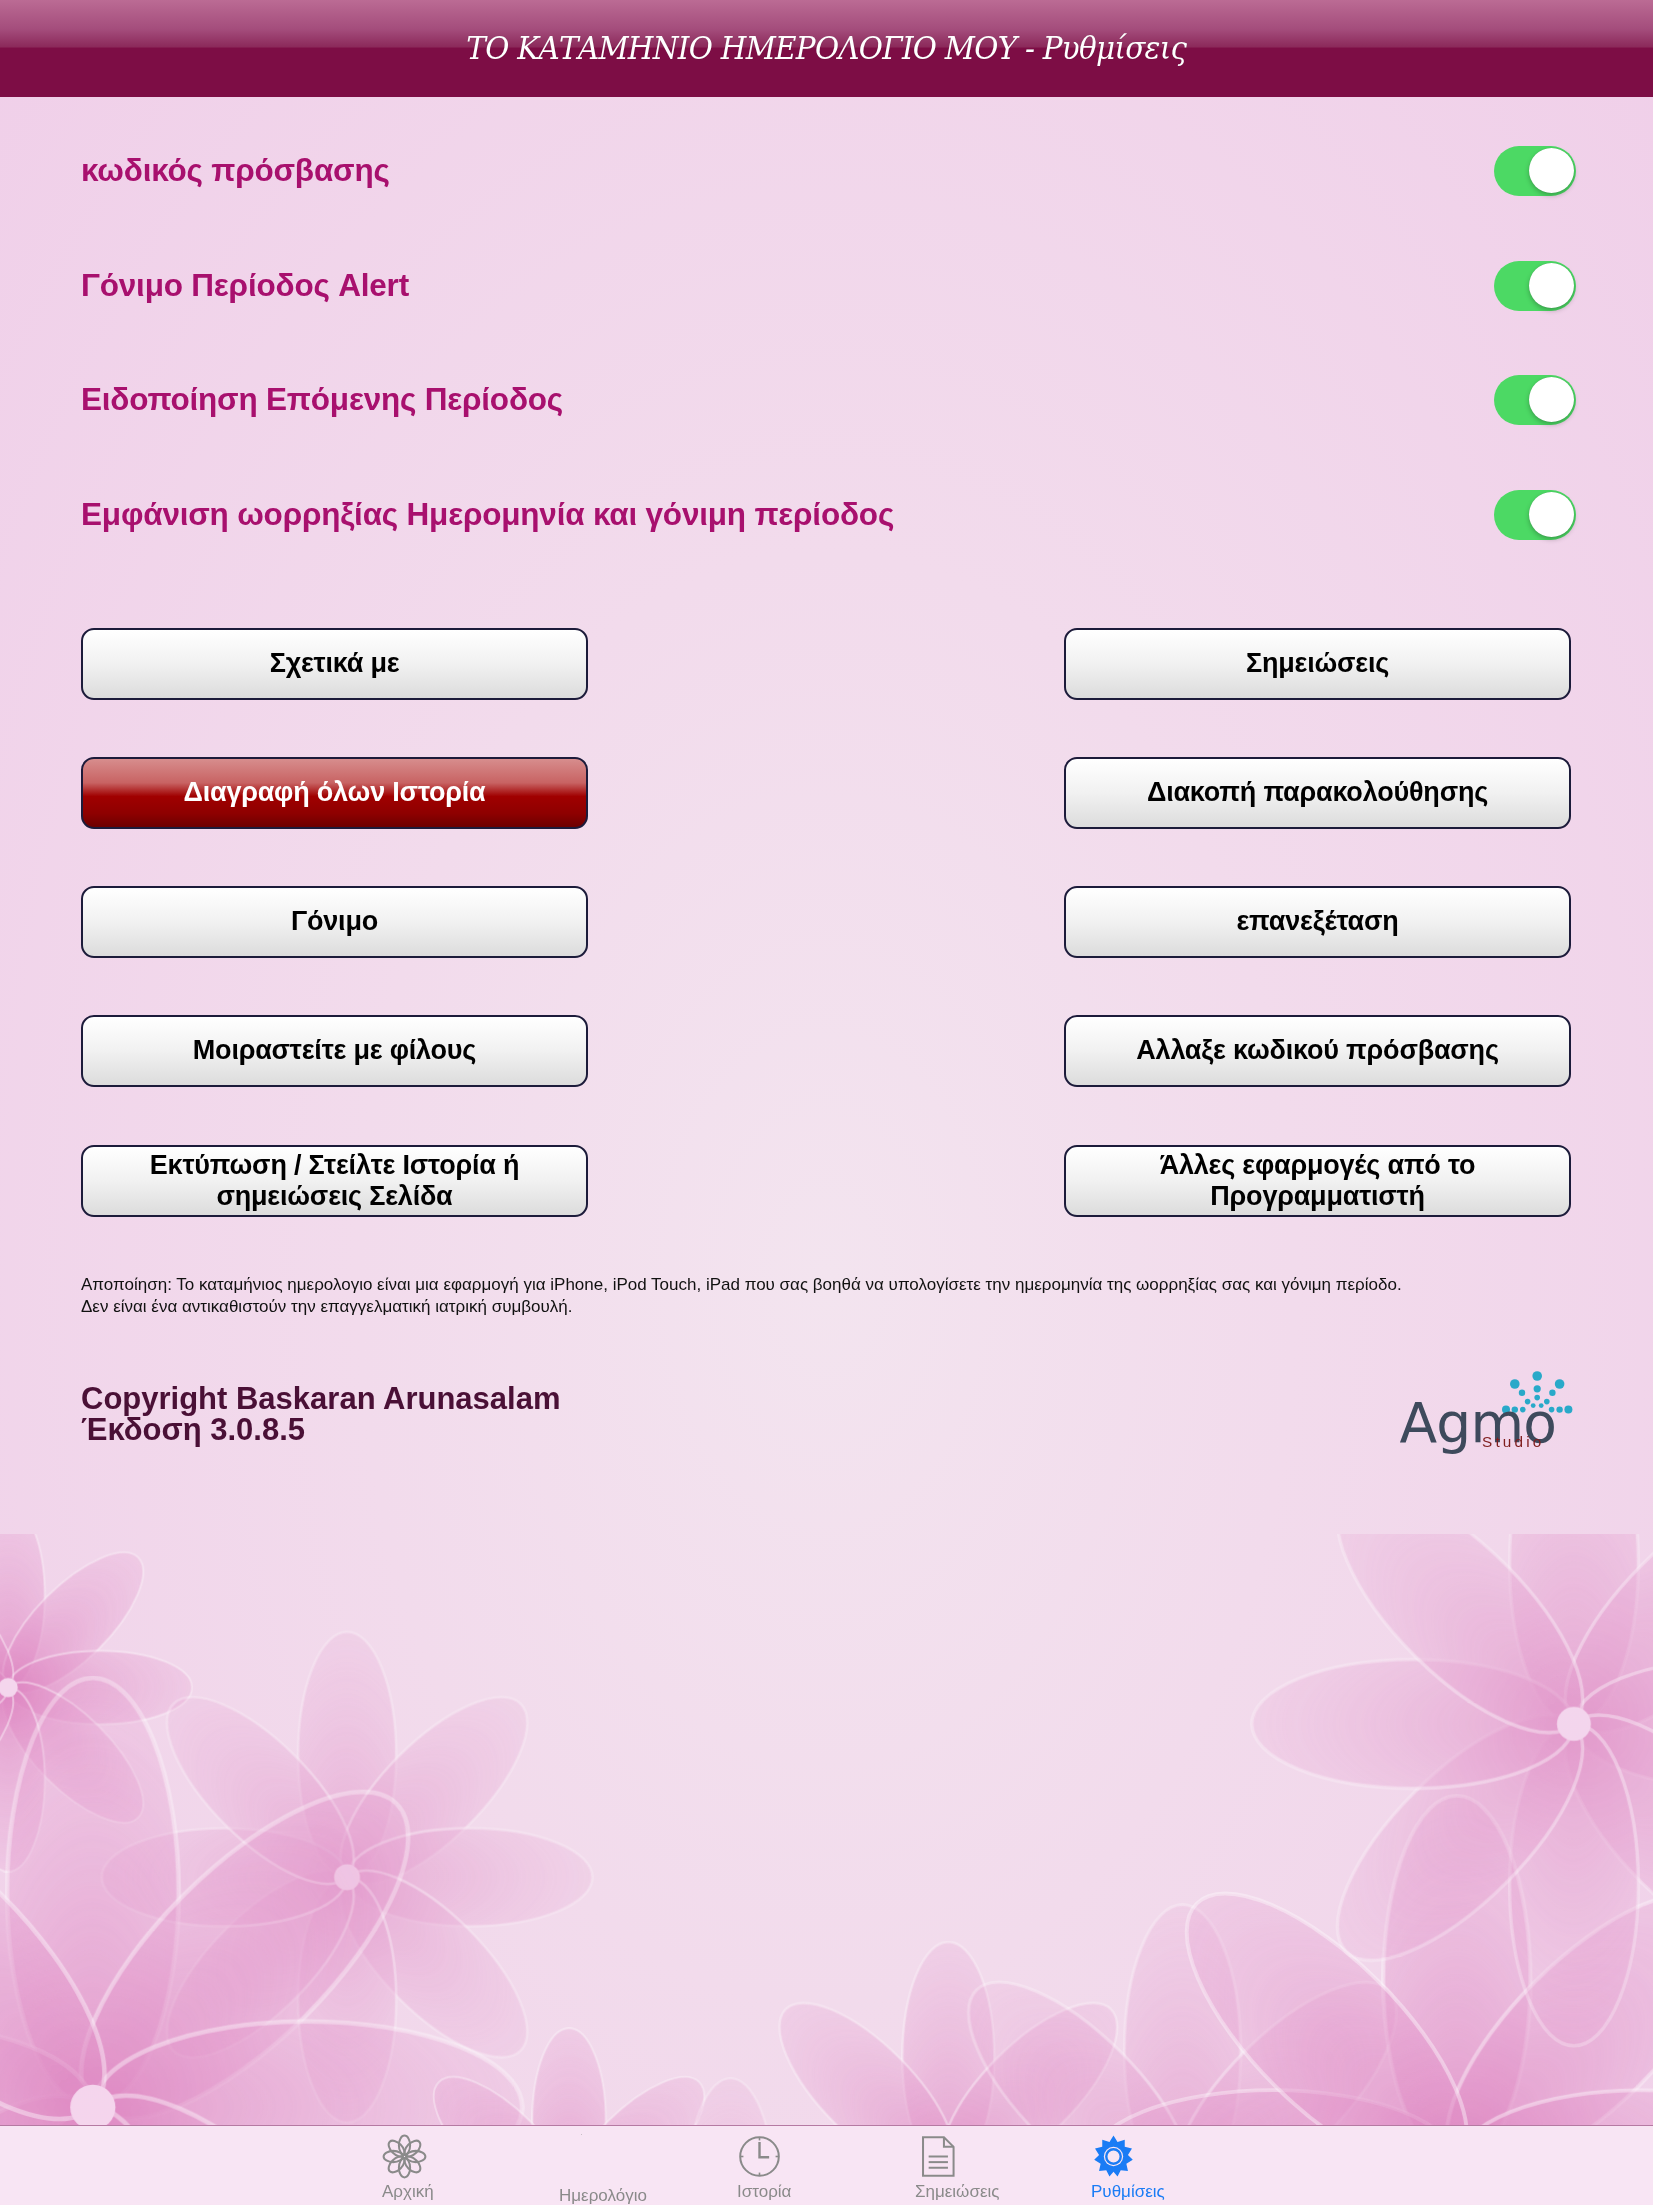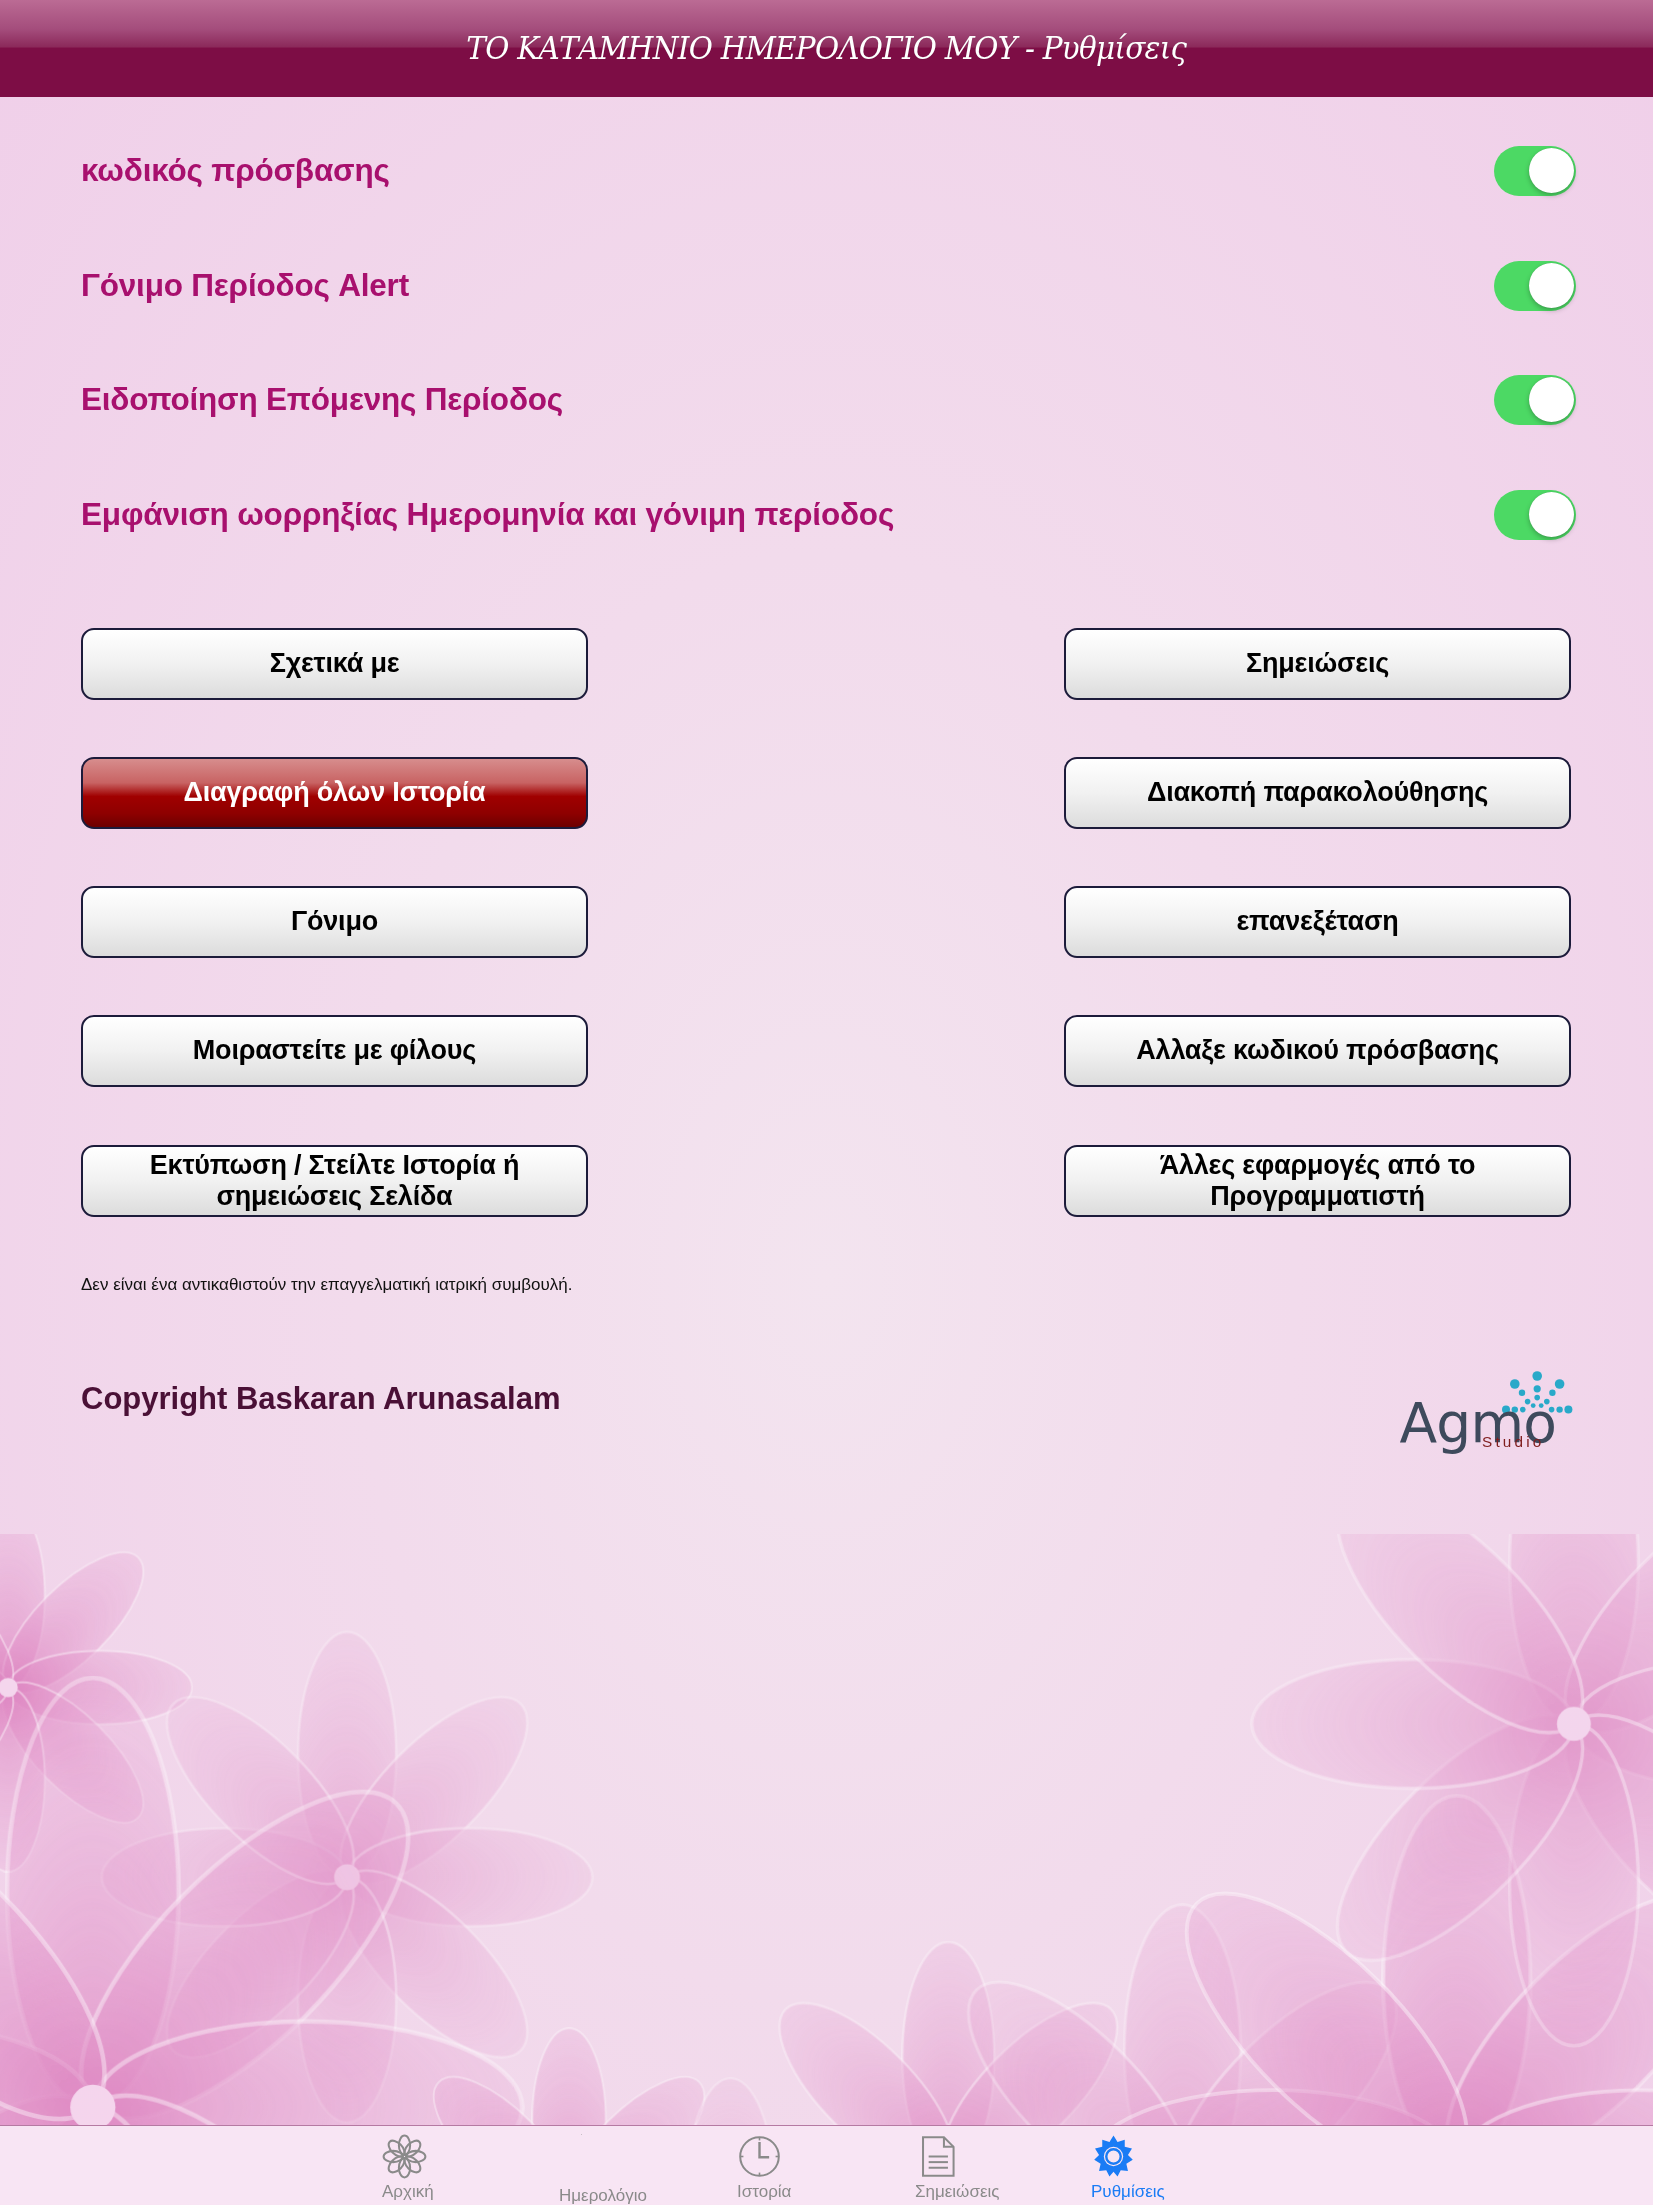--- a/index.html
+++ b/index.html
@@ -169,25 +169,27 @@
 <div class="btn left" style="top:886px;">Γόνιμο</div>
 <div class="btn right" style="top:886px;">επανεξέταση</div>
 
 <div class="btn left" style="top:1015px;">Μοιραστείτε με φίλους</div>
 <div class="btn right" style="top:1015px;">Αλλαξε κωδικού πρόσβασης</div>
 
 <div class="btn left" style="top:1145px; padding: 0 32px;">Εκτύπωση / Στείλτε Ιστορία ή σημειώσεις Σελίδα</div>
 <div class="btn right" style="top:1145px; padding: 0 48px;">Άλλες εφαρμογές από το Προγραμματιστή</div>
 
 <div class="disclaimer">
+  <div>Αποποίηση: Το καταμήνιος ημερολογιο είναι μια εφαρμογή για iPhone, iPod Touch, iPad που σας βοηθά να υπολογίσετε την ημερομηνία της ωορρηξίας σας και γόνιμη περίοδο.</div>
   <div>Δεν είναι ένα αντικαθιστούν την επαγγελματική ιατρική συμβουλή.</div>
 </div>
 
 <div class="copyright">
   <div>Copyright Baskaran Arunasalam</div>
+  <div>Έκδοση 3.0.8.5</div>
 </div>
 
 <div class="logo">
   <svg style="position:absolute;left:0;top:0;" width="186" height="48" viewBox="0 0 230 60">
     <g fill="#29a9c9">
       <circle cx="179" cy="10" r="6"></circle>
       <circle cx="151" cy="20" r="6"></circle>
         <circle cx="179" cy="26" r="4.5"></circle>
         <circle cx="207" cy="20" r="6"></circle>
       <circle cx="160" cy="31" r="4"></circle>

